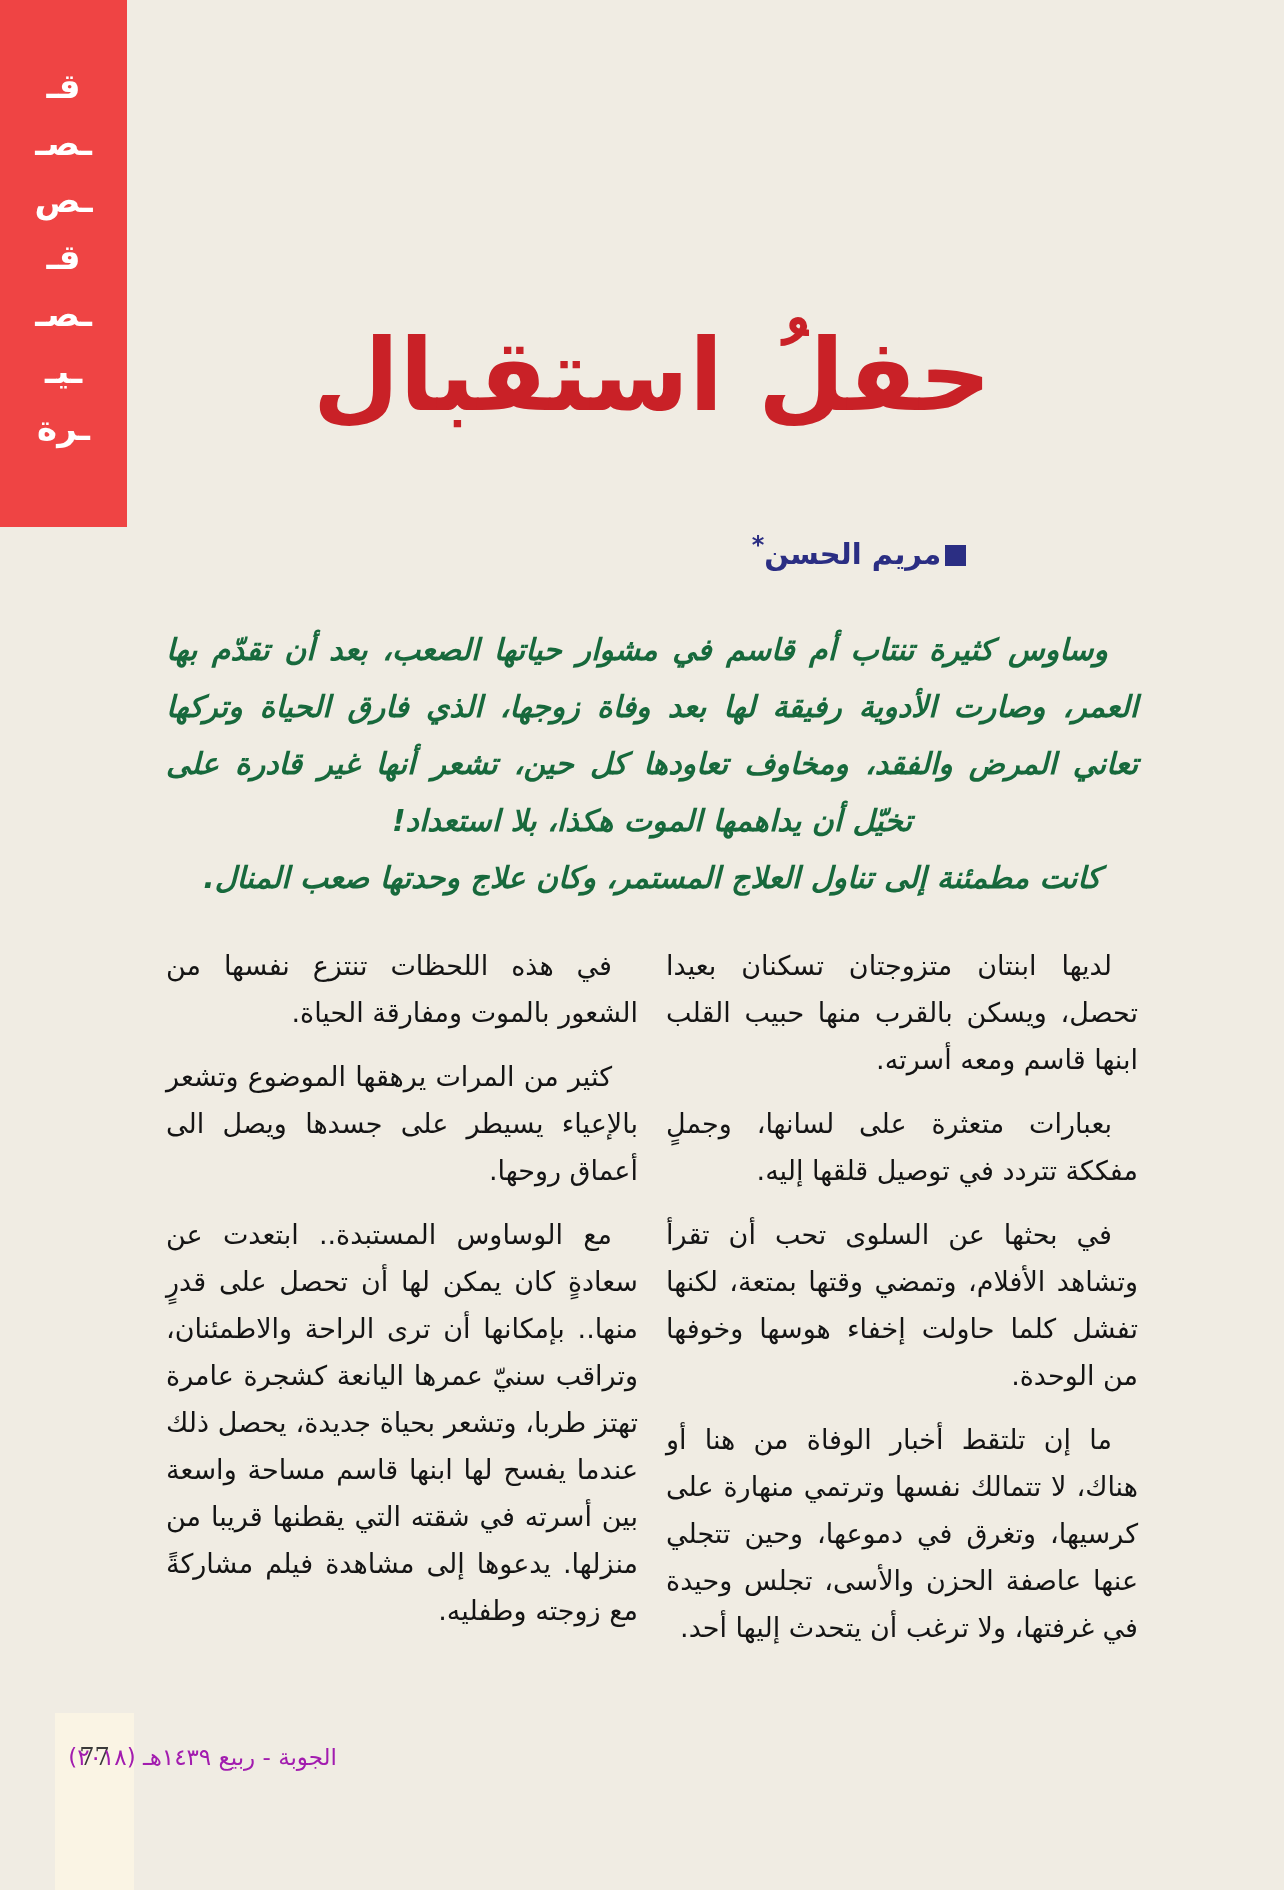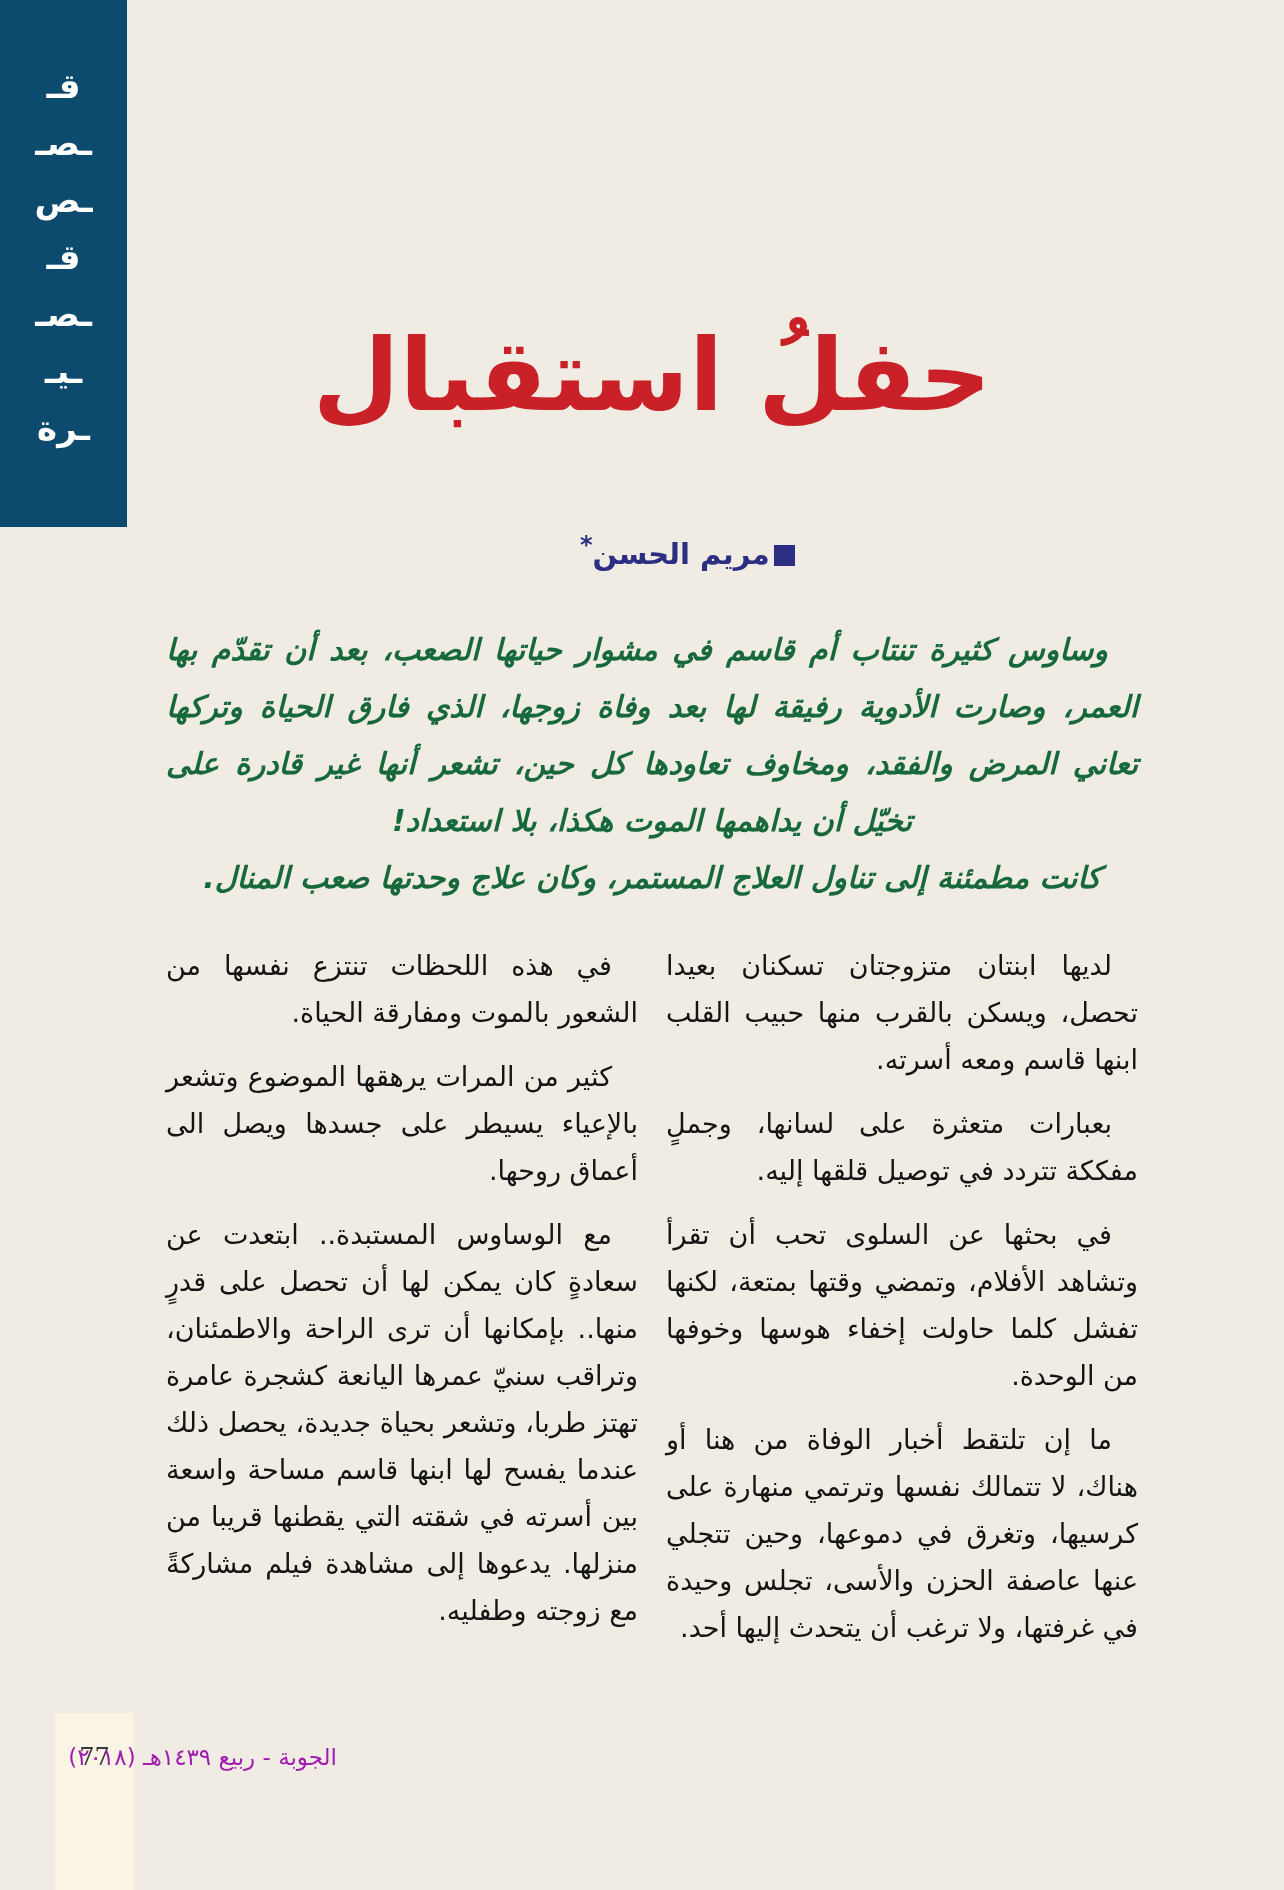--- a/index.html
+++ b/index.html
@@ -14,21 +14,21 @@
     background: #f0ece3;
     overflow: hidden;
     direction: rtl;
   }
 
   
   .section-banner {
     position: absolute;
     left: 0; top: 0;
     width: 127px; height: 527px;
-    background: #0c4a6e;
+    background: #ef4444;
   }
   .banner-letters {
     position: absolute;
     inset: 0;
     display: flex;
     flex-direction: column;
     align-items: center;
     padding-top: 58px;
   }
   .banner-letters span {
@@ -52,21 +52,21 @@
     color: #c92127;
     font-size: 100px;
     font-weight: bold;
     line-height: 1.35;
     letter-spacing: -2px;
   }
 
   .author-line {
     margin-top: 88px;
     padding-left: 414px;           
-    text-align: left;
+    text-align: center;
     color: #2b2e83;
     font-weight: bold;
     font-size: 29px;
     white-space: nowrap;
   }
   .author-bullet {
     display: inline-block;
     width: 21px; height: 21px;
     background: #2b2e83;
     vertical-align: middle;

